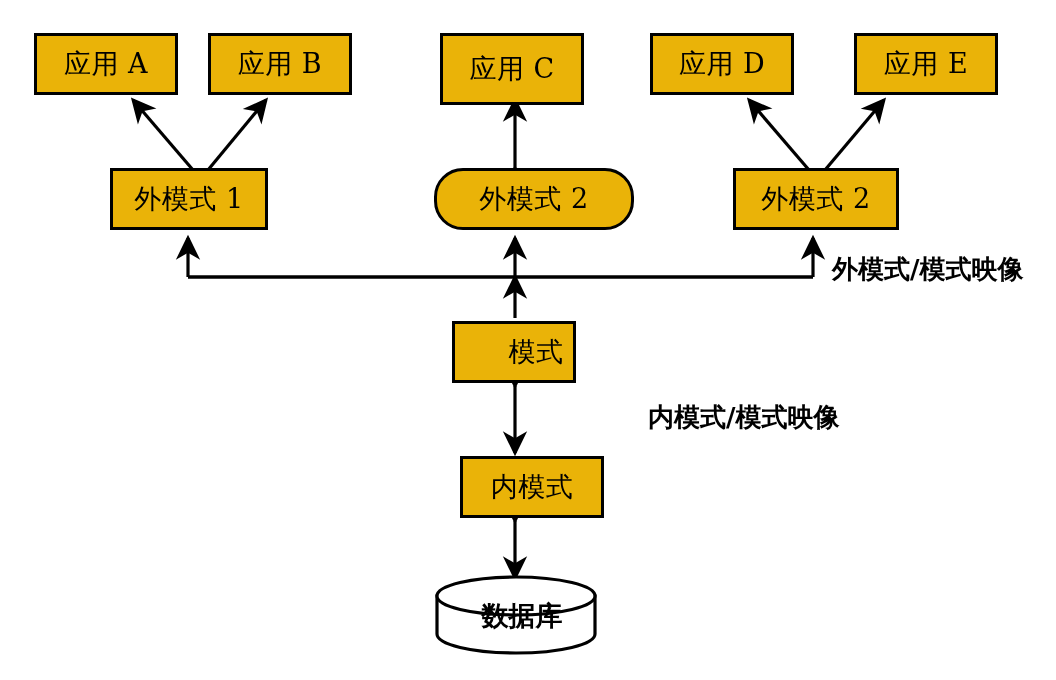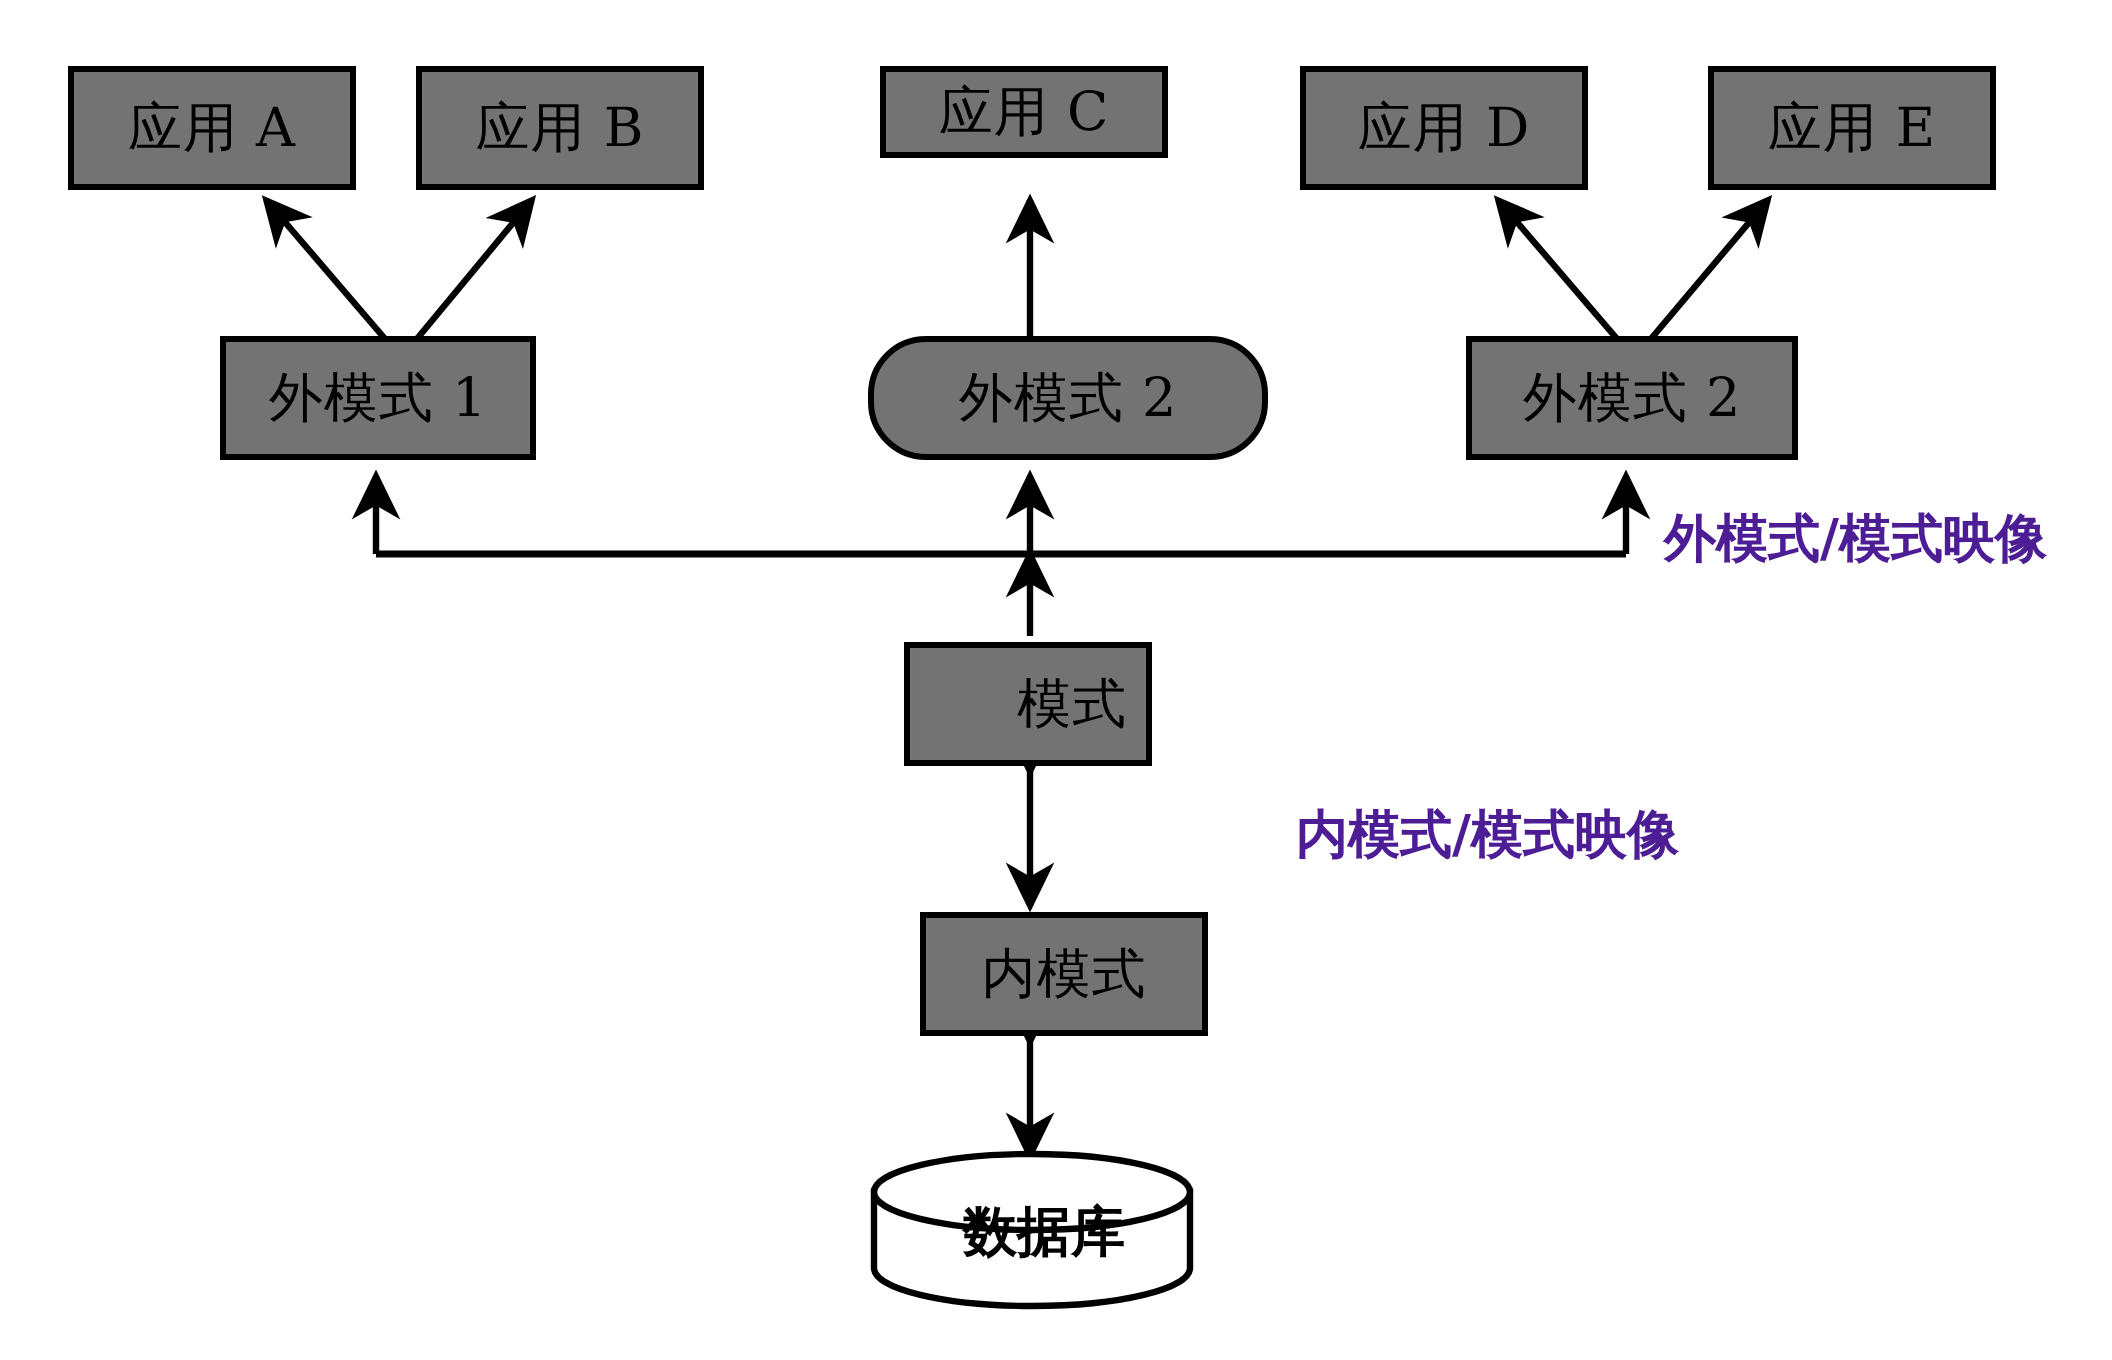--- a/index.html
+++ b/index.html
@@ -23,41 +23,41 @@
     top: 0;
     left: 0;
     width: 1056px;
     height: 680px;
     display: block;
   }
   .node-box {
     position: absolute;
     box-sizing: border-box;
     border: 3px solid #000000;
-    background: #737373;
+    background: #eab308;
     display: flex;
     align-items: center;
     justify-content: center;
     color: #000000;
     font-family: "DejaVu Serif", "Liberation Serif", serif;
     letter-spacing: 0.5px;
     white-space: nowrap;
   }
   .node-app {
     font-size: 27px;
   }
   .node-ext {
     font-size: 27px;
   }
   .node-schema {
     font-size: 27px;
   }
   .map-label {
     position: absolute;
-    color: #4c1d95;
+    color: #000000;
     font-family: "DejaVu Serif", "Liberation Serif", serif;
     font-size: 26px;
     font-weight: 600;
     white-space: nowrap;
     letter-spacing: 0px;
   }
   .db-label {
     position: absolute;
     color: #000000;
     font-family: "DejaVu Serif", "Liberation Serif", serif;
@@ -108,21 +108,21 @@
       <ellipse cx="516" cy="596" rx="79" ry="19" fill="#ffffff" stroke="#000000" stroke-width="3.2"></ellipse>
     </g>
   </svg>
 
   <div class="node-box node-app" style="left:34px; top:33px; width:144px; height:62px;">
     <span>应用 A</span>
   </div>
   <div class="node-box node-app" style="left:208px; top:33px; width:144px; height:62px;">
     <span>应用 B</span>
   </div>
-  <div class="node-box node-app" style="left:440px; top:33px; width:144px; height:46px;">
+  <div class="node-box node-app" style="left:440px; top:33px; width:144px; height:72px;">
     <span>应用 C</span>
   </div>
   <div class="node-box node-app" style="left:650px; top:33px; width:144px; height:62px;">
     <span>应用 D</span>
   </div>
   <div class="node-box node-app" style="left:854px; top:33px; width:144px; height:62px;">
     <span>应用 E</span>
   </div>
 
   <div class="node-box node-ext" style="left:110px; top:168px; width:158px; height:62px;">

